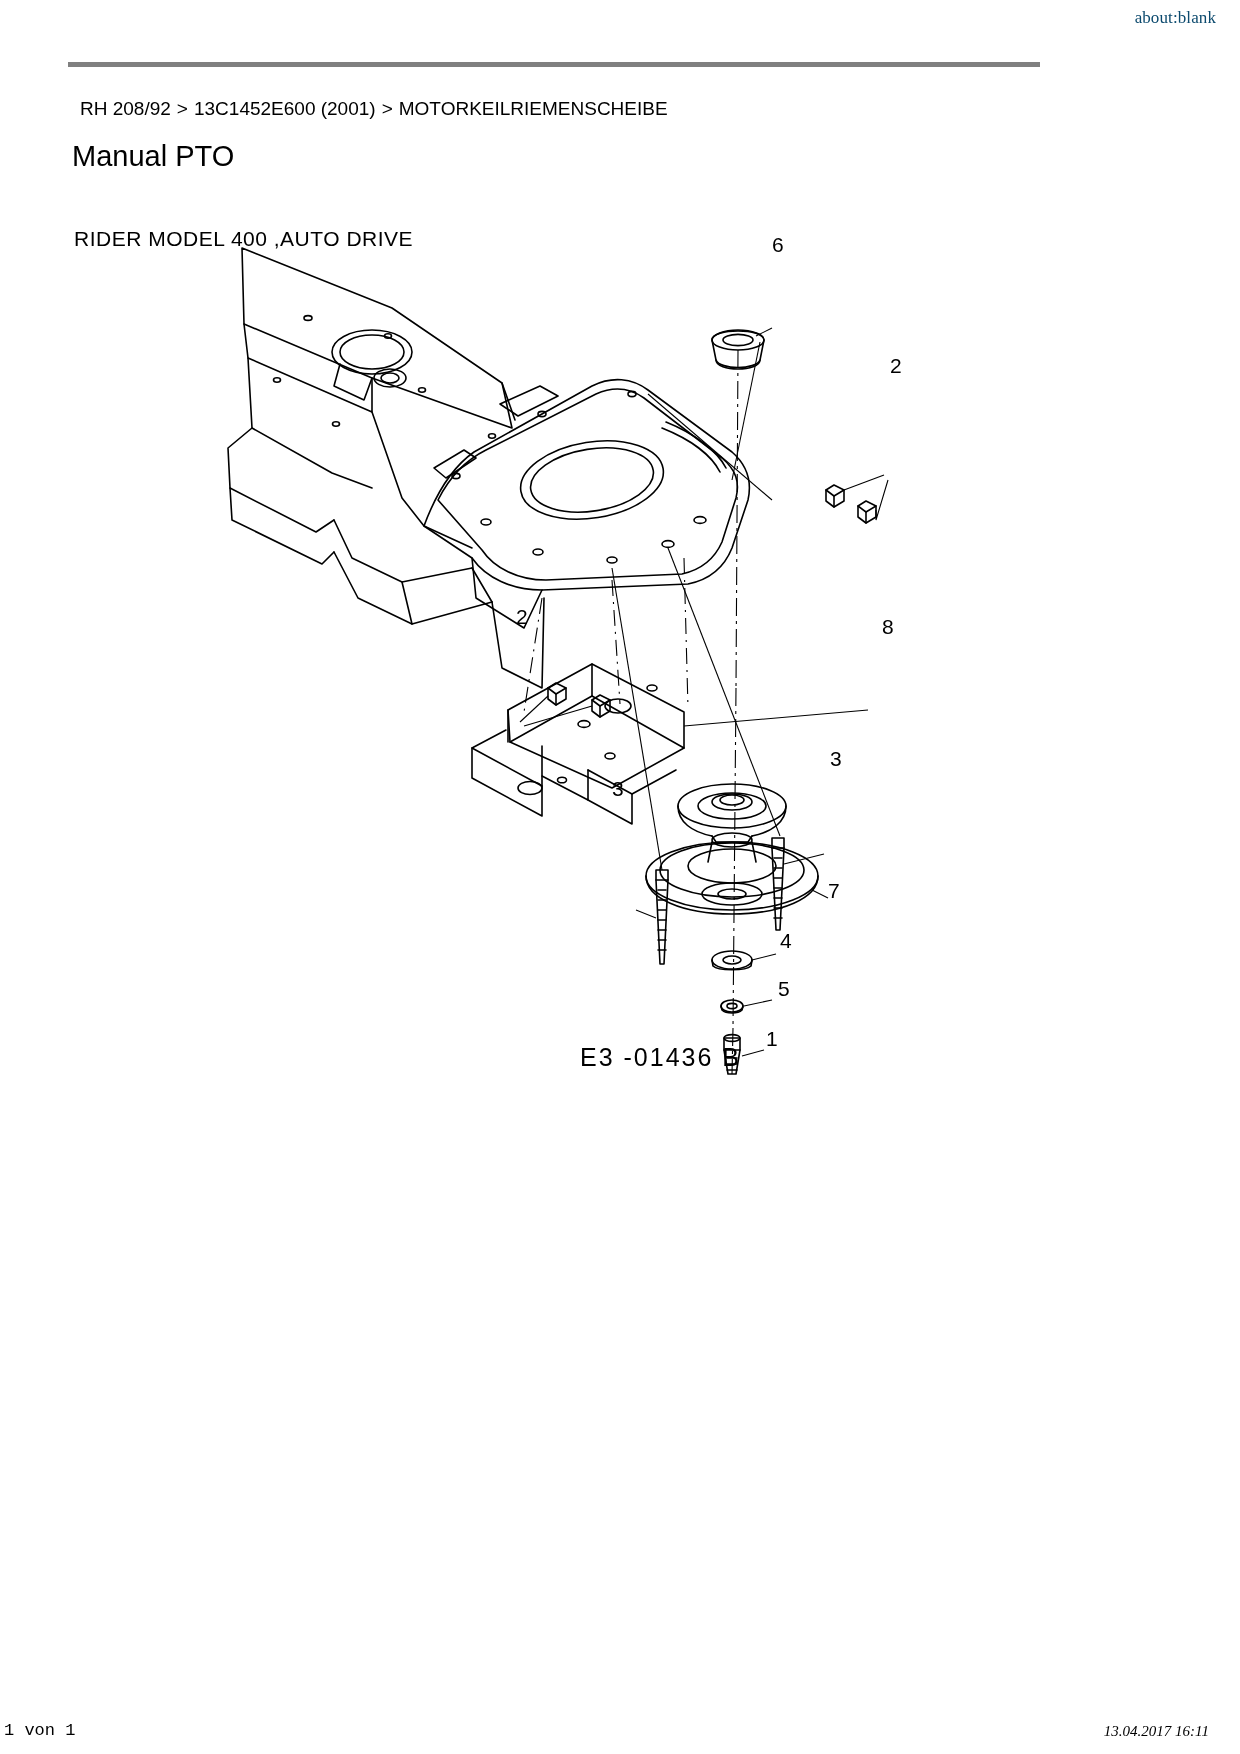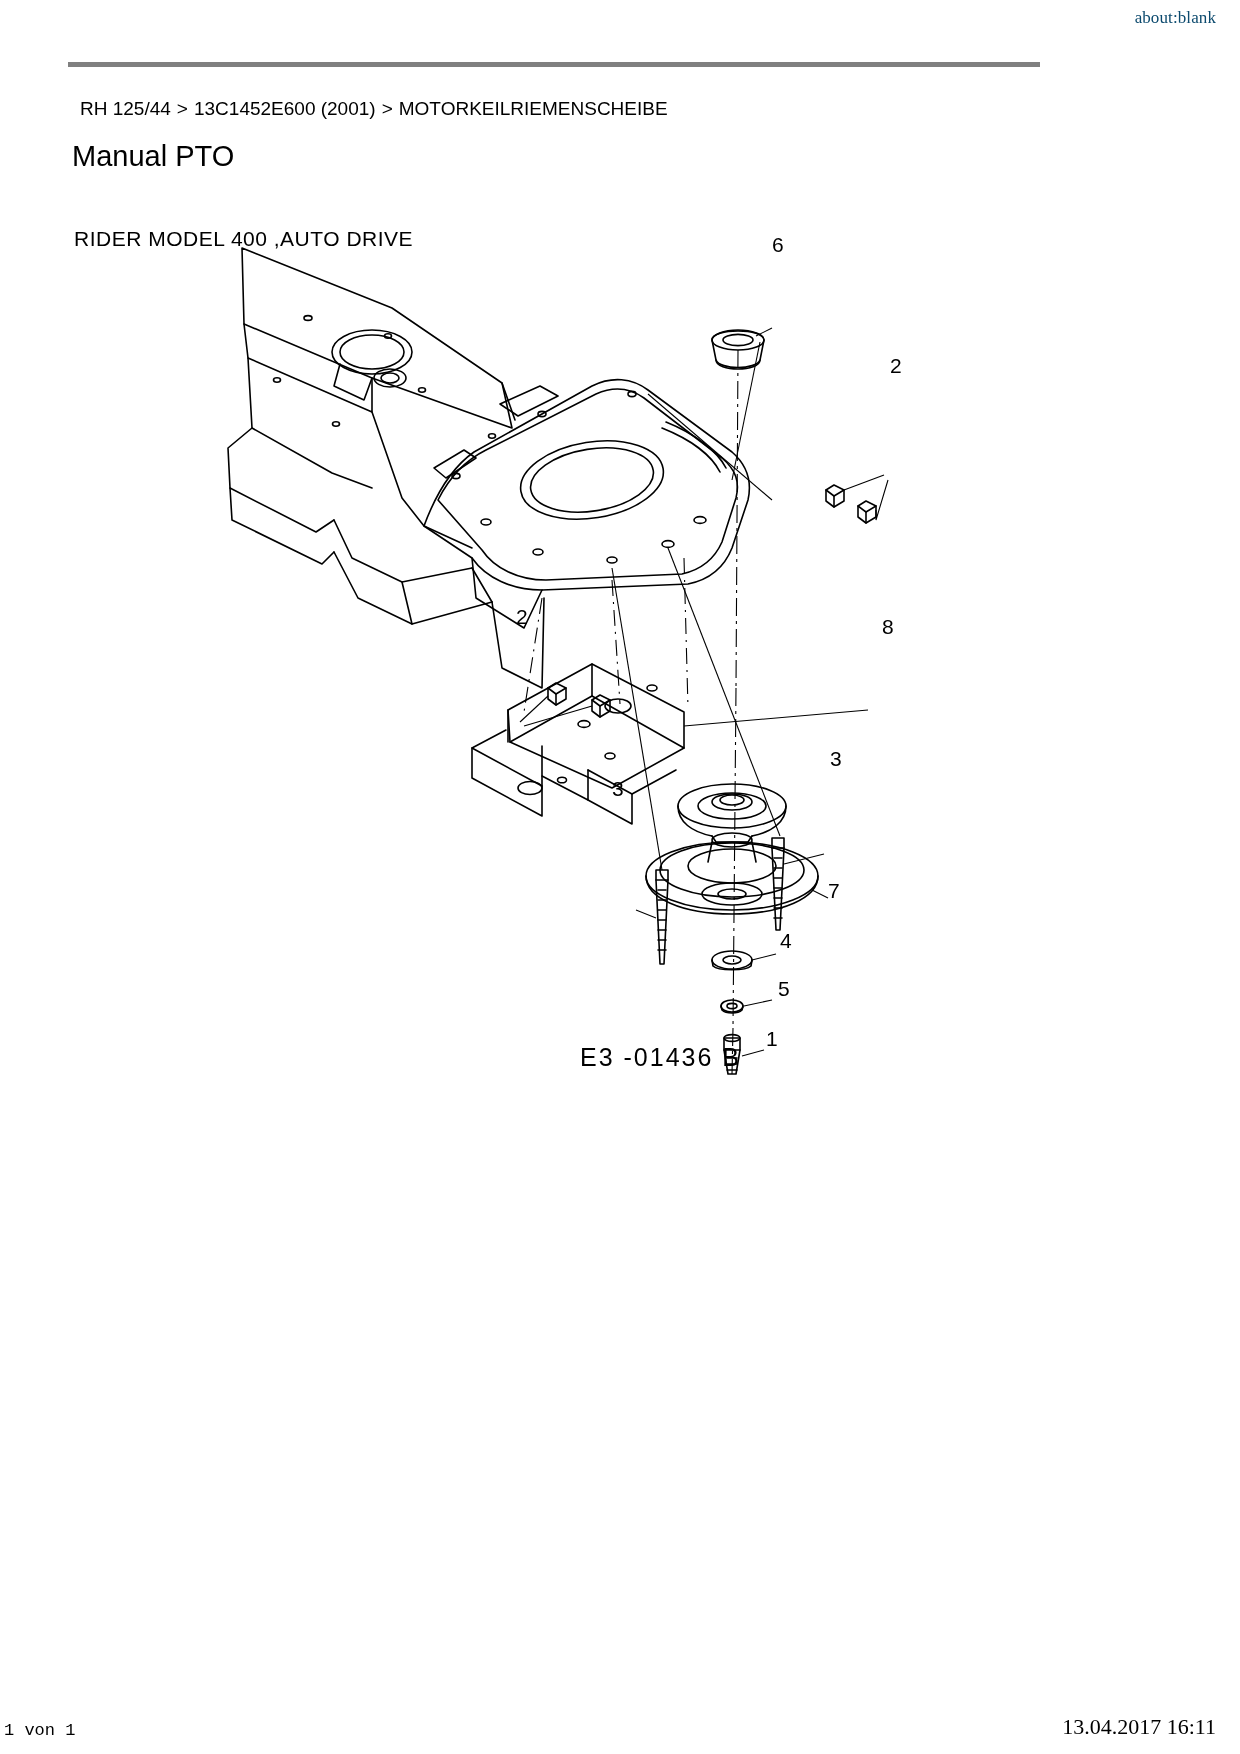--- a/index.html
+++ b/index.html
@@ -37,23 +37,24 @@
   .footer-left {
     position: absolute;
     bottom: 14px;
     left: 4px;
     font-family: Liberation Mono, monospace;
     font-size: 17px;
   }
   .footer-right {
     position: absolute;
     bottom: 14px;
-    right: 24px;
+    right: 31px;
     font-family: "Liberation Serif", serif;
-    font-size: 22px;
+    font-size: 15px;
+    font-style: italic;
   }
 
   
   .breadcrumb {
     position: absolute;
     top: 98px;
     left: 80px;
     font-family: "Liberation Sans", sans-serif;
     font-size: 19px;
     color: #000;
@@ -78,21 +79,21 @@
     font-family: "Liberation Sans", sans-serif;
   }
 </style>
 </head>
 <body>
 
 <div class="page-url">about:blank</div>
 <div class="header-rule"></div>
 
 <div class="breadcrumb">
-  <span>RH 125/44</span><span class="sep">&gt;</span><span>13C1452E600 (2001)</span><span class="sep">&gt;</span><span>MOTORKEILRIEMENSCHEIBE</span>
+  <span>RH 208/92</span><span class="sep">&gt;</span><span>13C1452E600 (2001)</span><span class="sep">&gt;</span><span>MOTORKEILRIEMENSCHEIBE</span>
 </div>
 
 <div class="diagram">
 <svg width="960" height="960" viewBox="0 0 960 960" xmlns="http://www.w3.org/2000/svg">
   <g fill="none" stroke="#000" stroke-width="1.6" stroke-linecap="round" stroke-linejoin="round">
 
     <path d="M170 120 L320 180 L430 255 L440 300 L300 250 L172 196 Z"></path>
     <path d="M172 196 L176 230 L300 284 L300 250"></path>
     <path d="M430 255 L443 292"></path>
 

